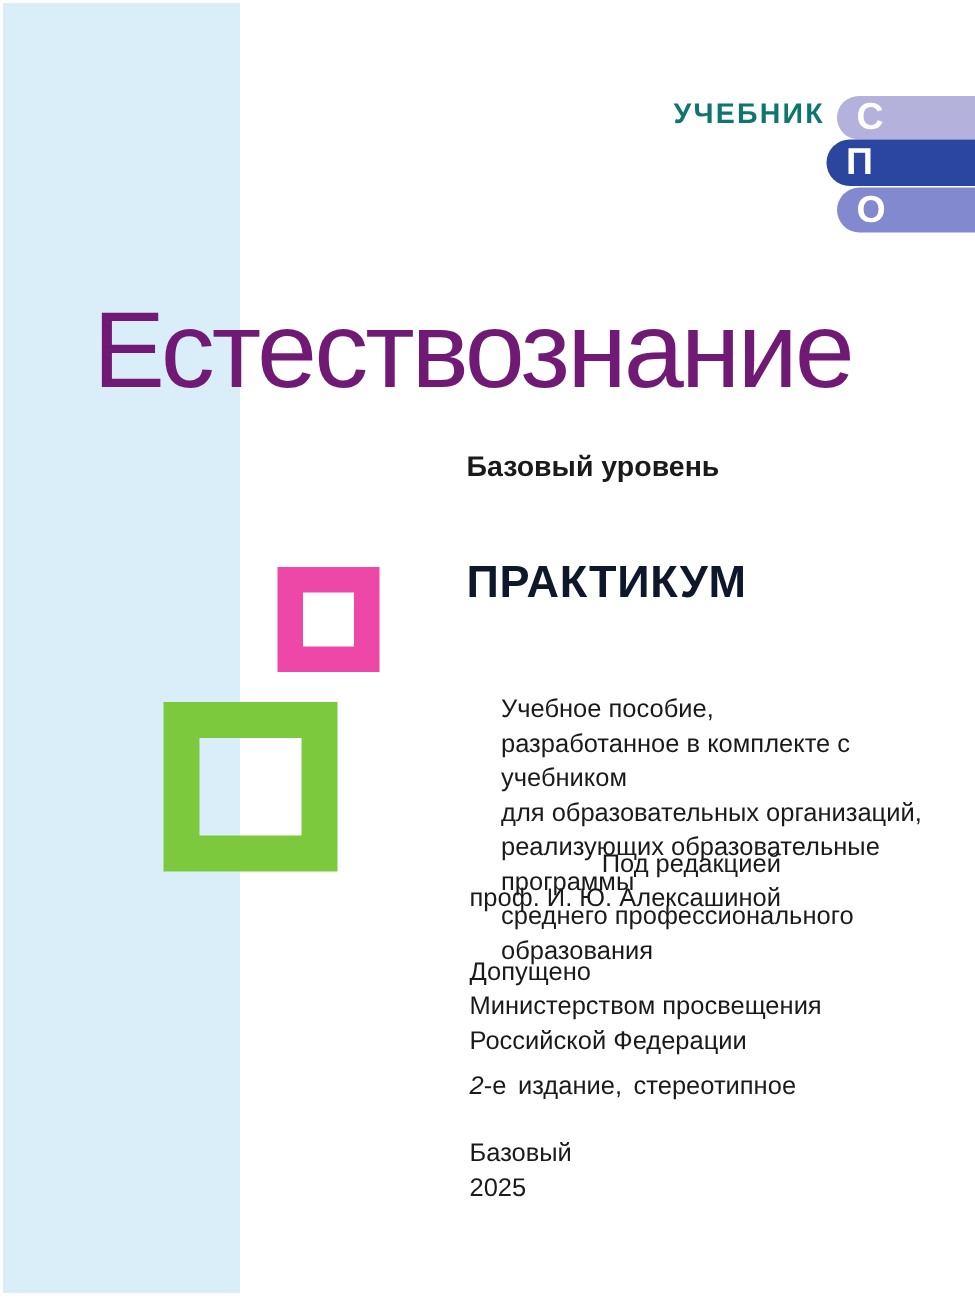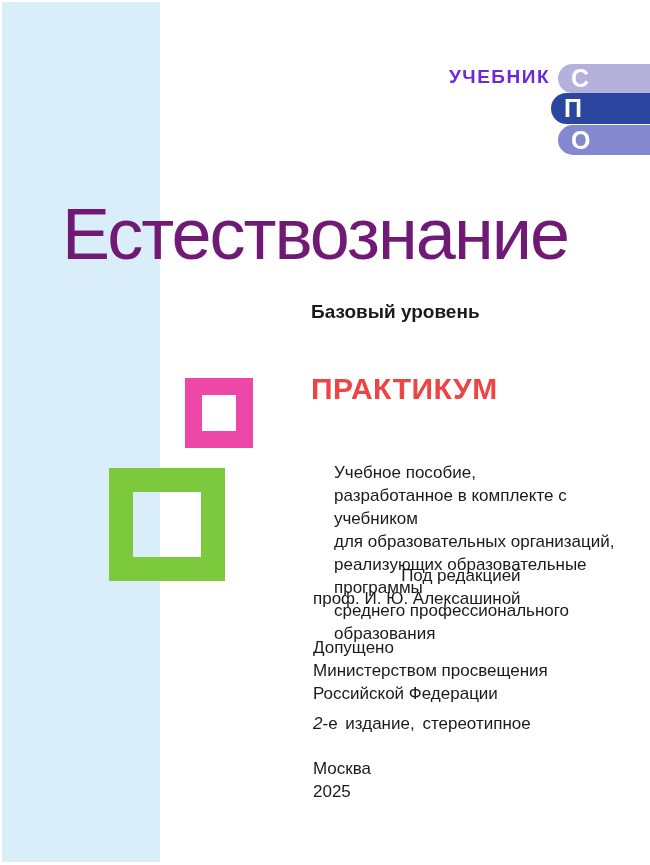--- a/index.html
+++ b/index.html
@@ -55,21 +55,21 @@
     position: absolute;
     left: 311px; top: 301px;
     font-size: 19px; font-weight: bold;
     color: #1a1a1a;
   }
   .heading {
     position: absolute;
     left: 311px; top: 372px;
     font-size: 30px; font-weight: bold;
     letter-spacing: 0.5px;
-    color: #ef4444;
+    color: #0f172a;
   }
   .txt {
     position: absolute;
     left: 313px;
     font-size: 17px;
     line-height: 23px;
     color: #1a1a1a;
     white-space: pre-line;
   }
   .description { top: 461px; margin-left: 21px; }
@@ -84,21 +84,21 @@
   .square-pink  { left: 185px; top: 378px; width: 68px;  height: 70px;  border: 17px solid; }
   .square-green { left: 109px; top: 468px; width: 116px; height: 113px; border: 24px solid; }
 </style>
 </head>
 <body>
 
 <div class="page">
 
   <div class="strip" style="background-color: rgb(217, 238, 248);"></div>
 
-  <div class="badge-label" style="color: #6d28d9;">УЧЕБНИК</div>
+  <div class="badge-label" style="color: #0f766e;">УЧЕБНИК</div>
 
   <div class="pill pill-1" style="background-color: rgb(180, 178, 221);">
     <span>С</span>
   </div>
   <div class="pill pill-2" style="background-color: rgb(42, 70, 158);">
     <span>П</span>
   </div>
   <div class="pill pill-3" style="background-color: rgb(130, 137, 206);">
     <span>О</span>
   </div>
@@ -124,17 +124,17 @@
 
   <div class="txt approval">Допущено
 Министерством просвещения
 Российской Федерации</div>
 
   <div class="txt edition">
     <span class="num">2</span><span>-е издание, стереотипное</span>
   </div>
 
   <div class="txt imprint">
-    <div>Москва</div>
+    <div>Базовый</div>
     <div>2025</div>
   </div>
 
 </div>
 
 </body></html>

